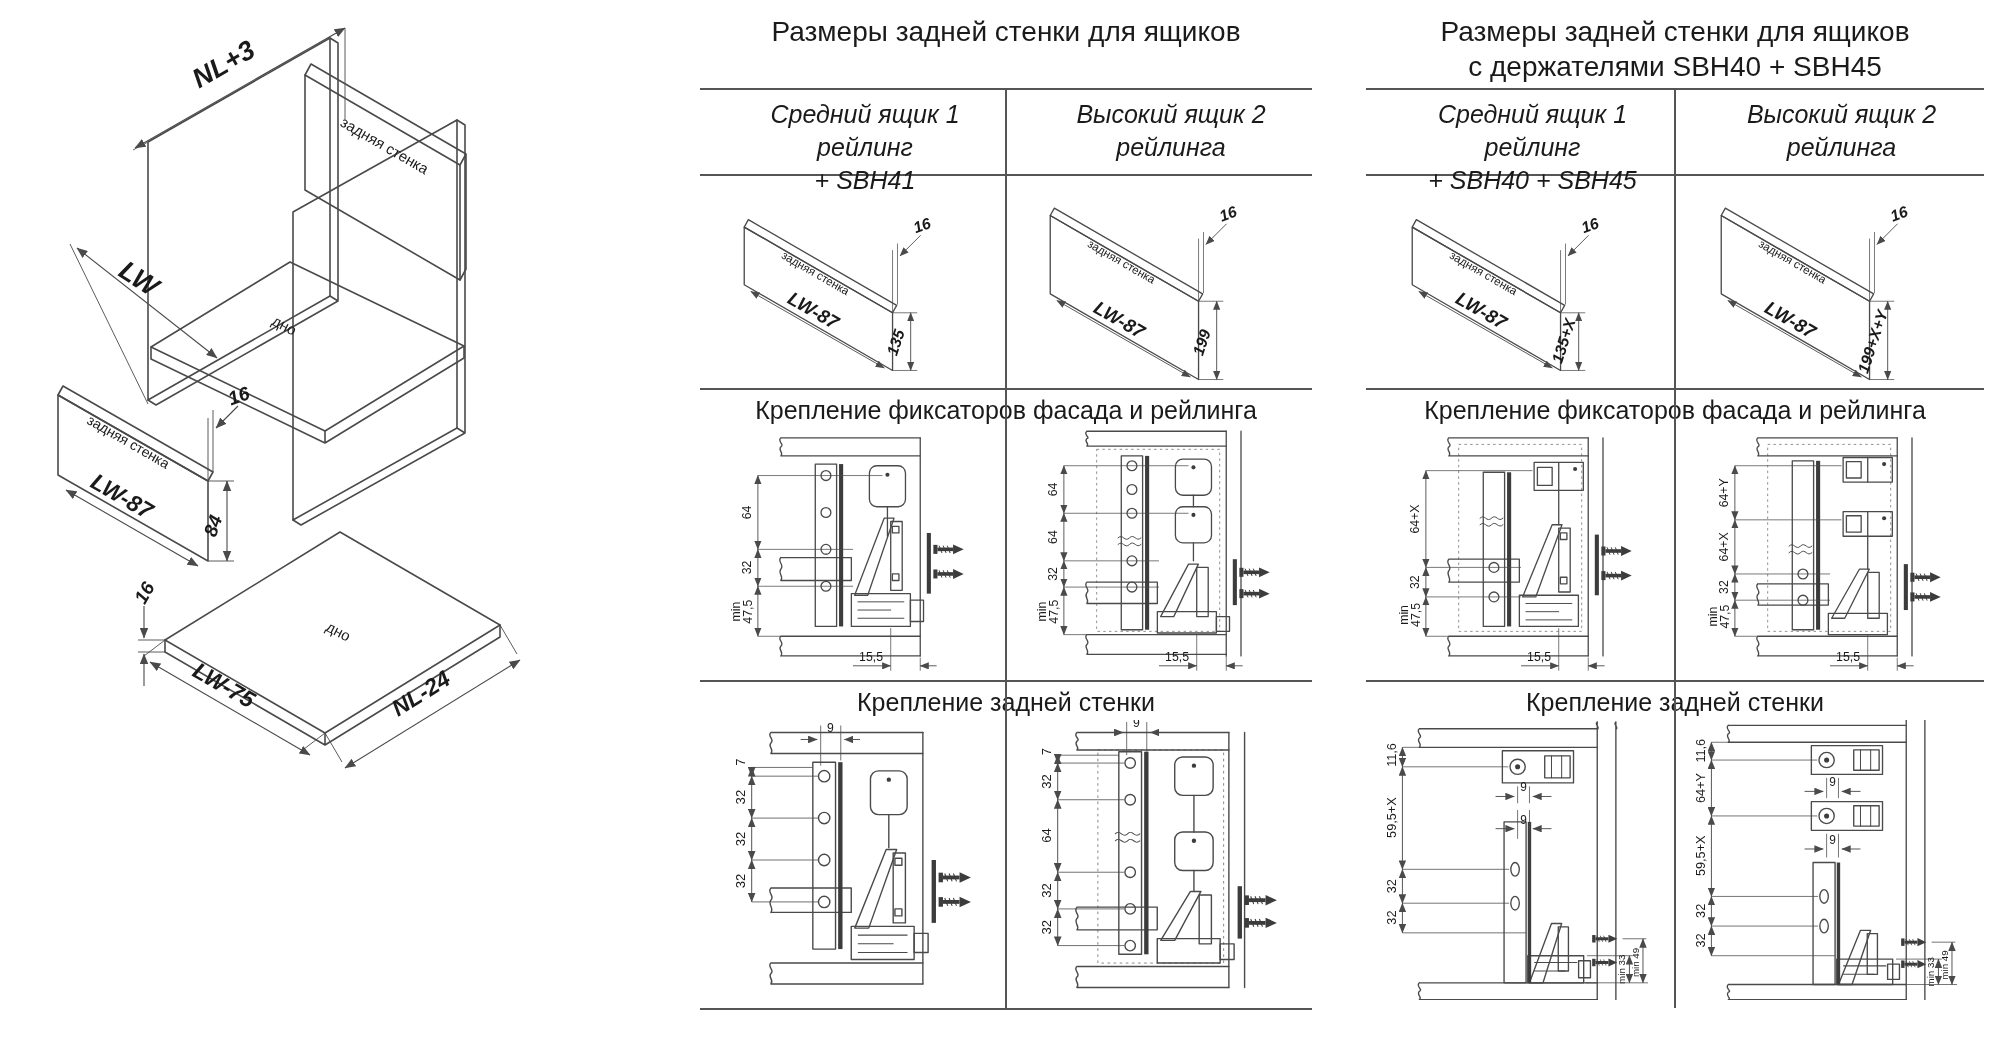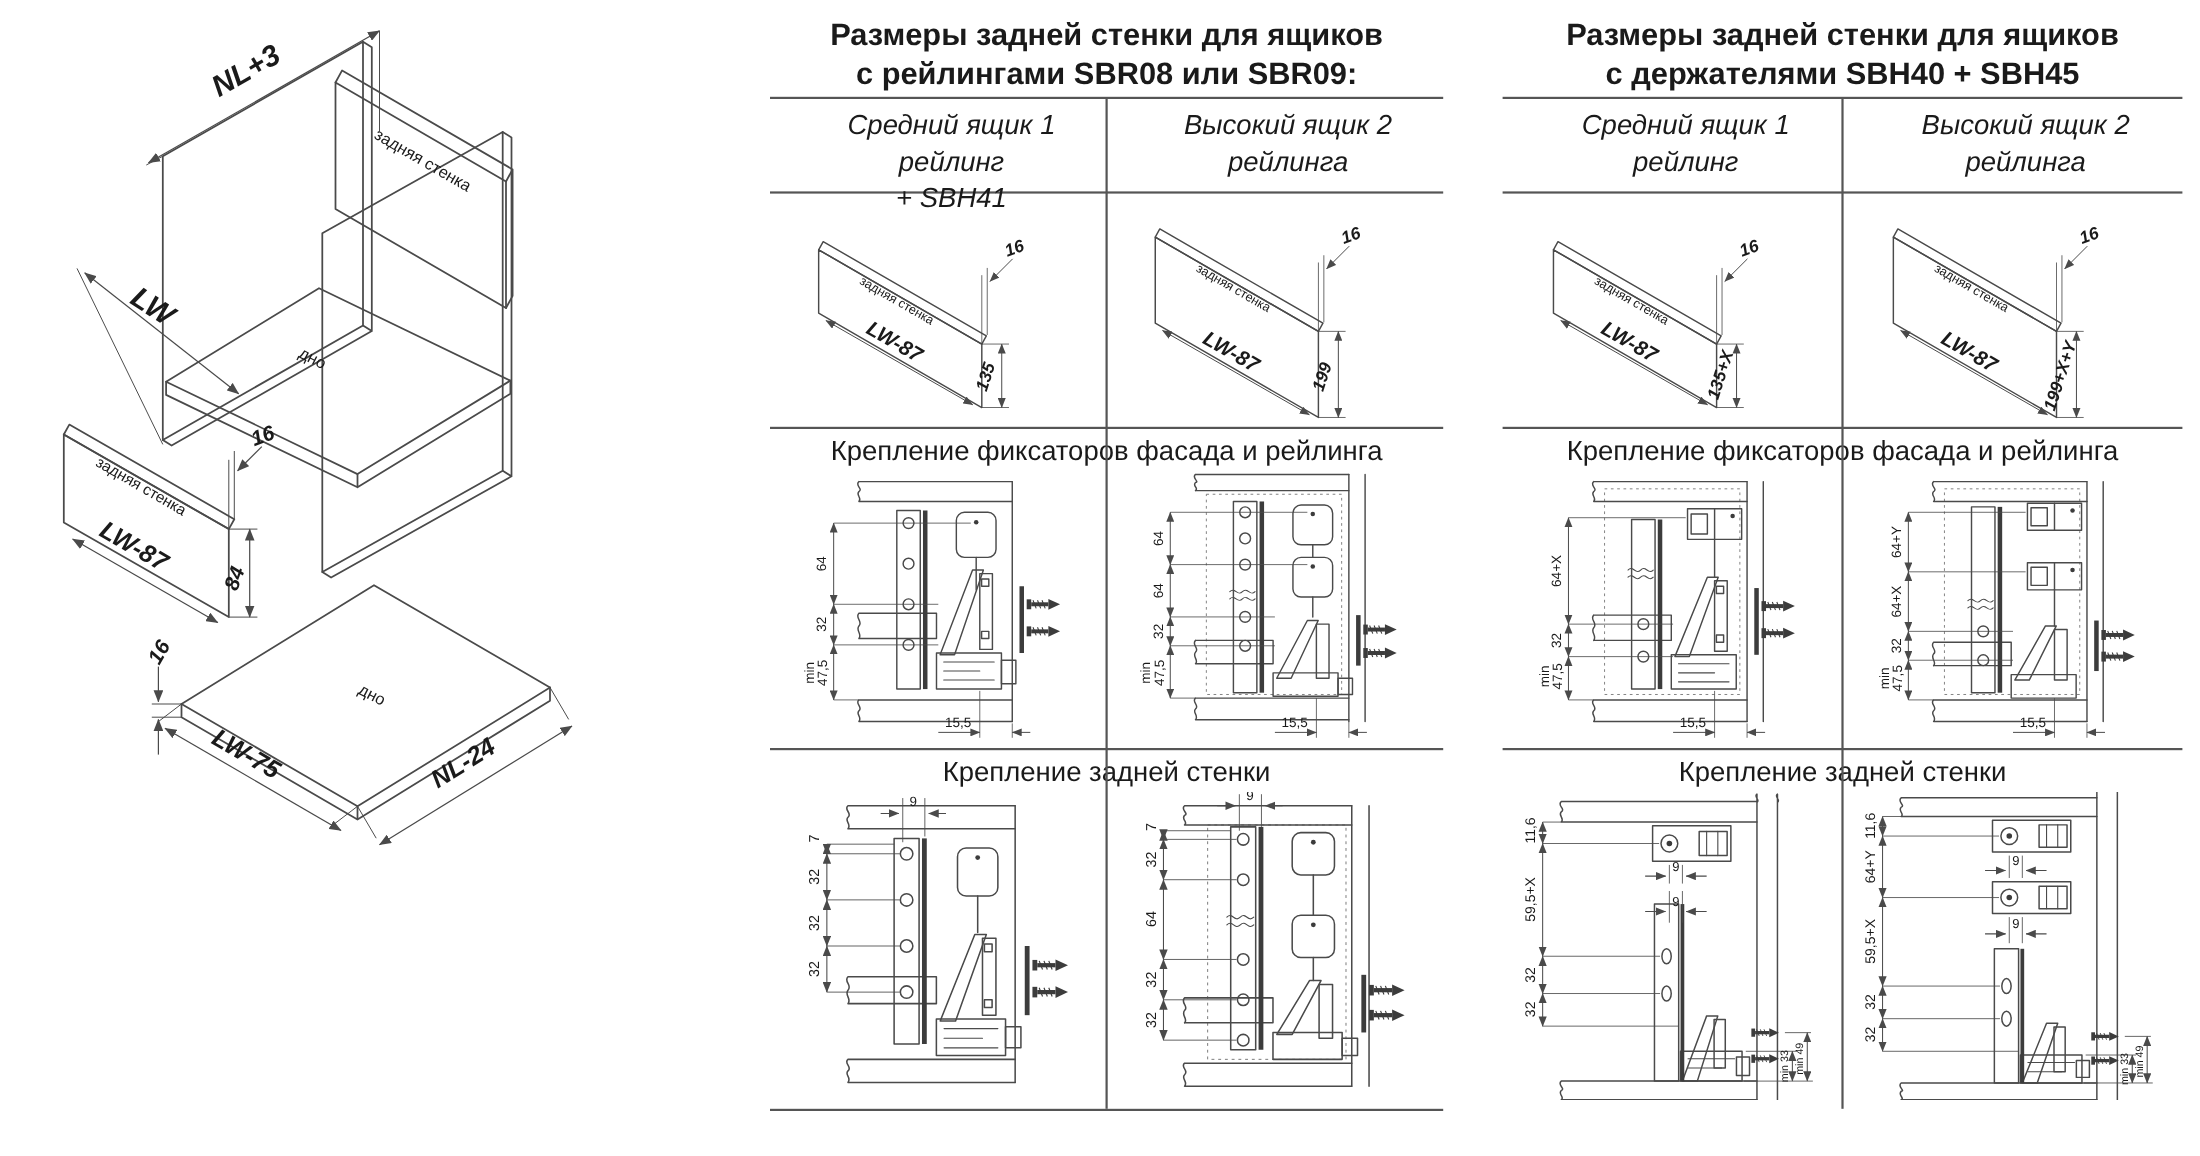--- a/index.html
+++ b/index.html
@@ -3,21 +3,21 @@
 <meta charset="utf-8">
 <style>
   html,body{margin:0;padding:0;background:#fff;}
   .page{position:relative;width:2000px;height:1051px;background:#ffffff;overflow:hidden;
         font-family:"Liberation Sans",sans-serif;color:#1a1a1a;}
   .iso{position:absolute;left:0;top:0;width:690px;height:1051px;}
   .section{position:absolute;top:0;}
   #sec-rail{left:700px;width:612px;}
   #sec-holder{left:1366px;width:618px;}
   .sec-title{height:88px;box-sizing:border-box;padding-top:14px;text-align:center;
-             font-weight:bold;font-size:28px;line-height:35px;}
+             font-weight:normal;font-size:28px;line-height:35px;}
   .sec-body{position:relative;border-top:2px solid #555;}
   .sec-body.with-bottom{border-bottom:2px solid #555;}
   .sec-body::before{content:"";position:absolute;left:50%;top:0;bottom:0;width:2px;
                     background:#555;transform:translateX(-1px);}
   .colheads{display:flex;border-bottom:2px solid #555;height:86px;box-sizing:border-box;}
   .colhead{width:50%;text-align:center;font-style:italic;font-size:25px;line-height:33px;padding-top:8px;margin-left:24px;}
   .row{display:flex;}
   .cell{width:50%;display:flex;justify-content:center;align-items:flex-start;}
   .row-panels{height:212px;}
   .row-fix{height:252px;padding-top:2px;}
@@ -135,21 +135,20 @@
       <line class="ext" x1="325" y1="733" x2="342" y2="762"></line>
       <line class="ext" x1="500" y1="625" x2="517" y2="654"></line>
       <line class="dim" x1="345" y1="768" x2="520" y2="660" marker-start="url(#ma)" marker-end="url(#ma)"></line>
       <text class="t-lw" transform="translate(425,700) rotate(-32)">NL-24</text>
     </g>
   </svg>
 
   <div class="section" id="sec-rail">
     <div class="sec-title">
       <div>Размеры задней стенки для ящиков</div>
-      <div>с рейлингами SBR08 или SBR09:</div>
     </div>
     <div class="sec-body with-bottom">
       <div class="colheads">
         <div class="colhead">
           <div>Средний ящик 1 рейлинг</div>
           <div>+ SBH41</div>
         </div>
         <div class="colhead">
           <div>Высокий ящик 2 рейлинга</div>
         </div>
@@ -424,20 +423,21 @@
 
   <div class="section" id="sec-holder">
     <div class="sec-title">
       <div>Размеры задней стенки для ящиков</div>
       <div>с держателями SBH40 + SBH45</div>
     </div>
     <div class="sec-body">
       <div class="colheads">
         <div class="colhead">
           <div>Средний ящик 1 рейлинг</div>
+          <div>+ SBH40 + SBH45</div>
         </div>
         <div class="colhead">
           <div>Высокий ящик 2 рейлинга</div>
         </div>
       </div>
 
       <div class="row row-panels">
         <div class="cell">
 
           <svg class="dsvg" width="248" height="206" viewBox="0 0 300 250">

